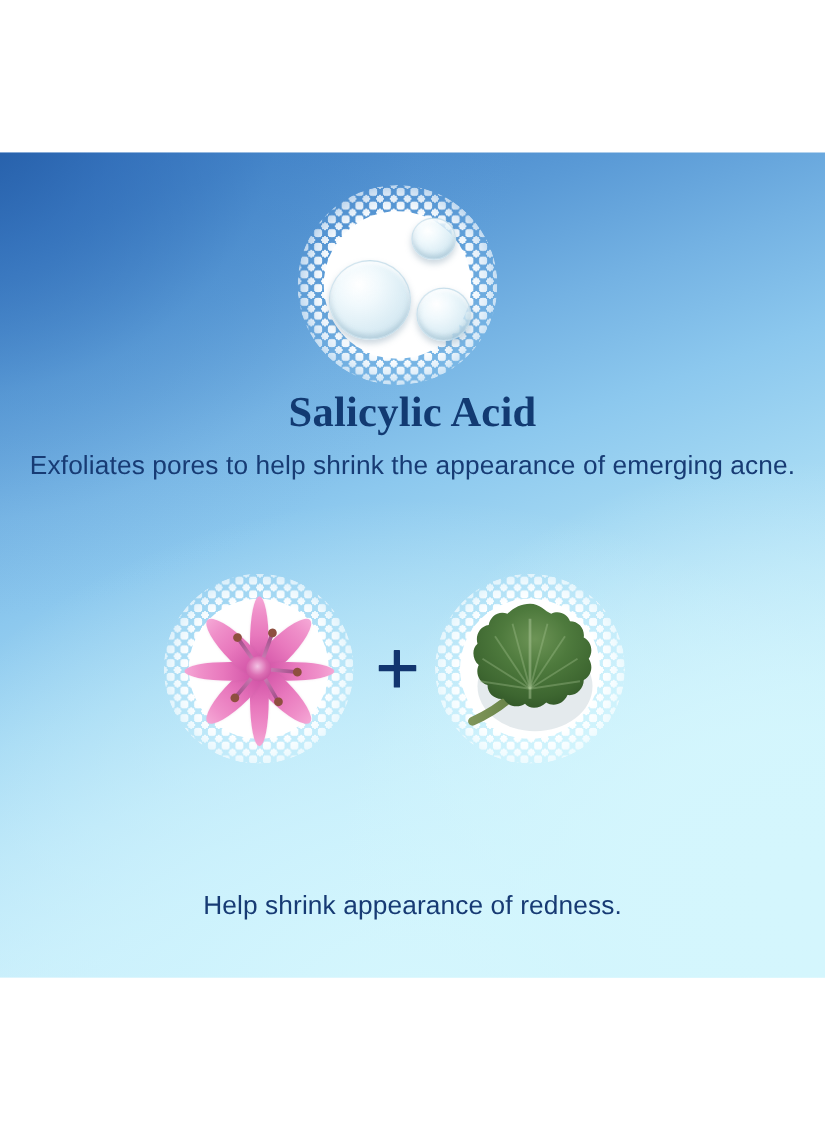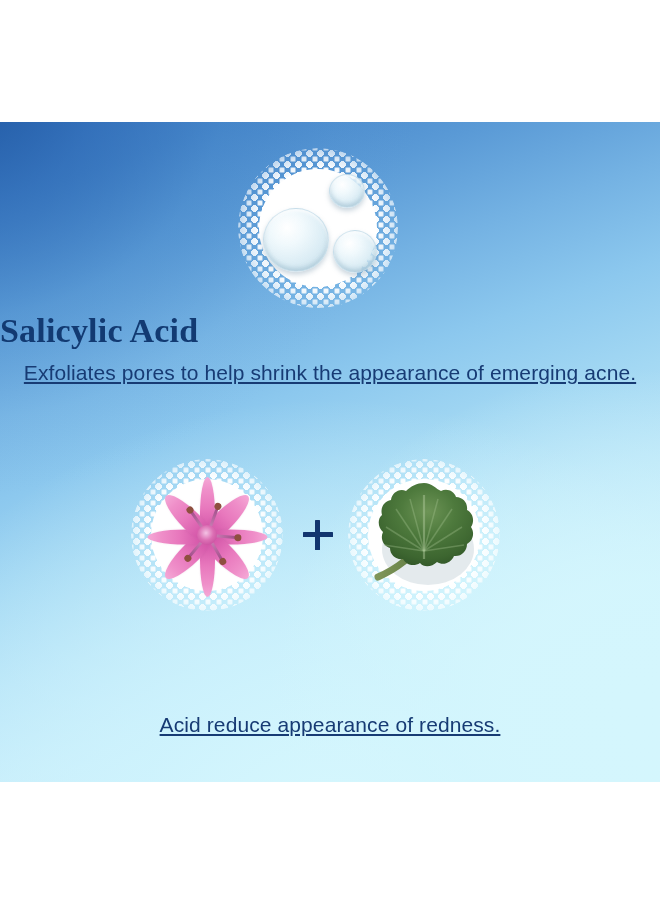--- a/index.html
+++ b/index.html
@@ -143,20 +143,21 @@
     border-radius: 0.5px;
   }
   .plus::before { left: 0;    top: 12px; width: 30px; height: 5px; }
   .plus::after  { left: 12px; top: 0;    width: 5px;  height: 30px; }
 
   
   .headline {
     position: absolute;
     left: 0;
     width: 660px;
+    text-align: center;
     color: #123a72;
     font-family: "Liberation Serif", "DejaVu Serif", serif;
     font-weight: 700;
     letter-spacing: 0.2px;
   }
   #headline-salicylic {
     top: 188px;
     font-size: 34px;
     line-height: 42px;
   }
@@ -167,21 +168,20 @@
   }
   .subcopy {
     position: absolute;
     left: 0;
     width: 660px;
     text-align: center;
     color: #173b74;
     font-family: "Liberation Sans", sans-serif;
     font-weight: 400;
     letter-spacing: 0.1px;
-    text-decoration: underline;
   }
   #subcopy-salicylic {
     top: 236px;
     font-size: 21px;
     line-height: 29px;
   }
   #subcopy-botanicals {
     top: 588px;
     font-size: 21px;
     line-height: 29px;
@@ -356,16 +356,16 @@
               <path d="M62 76 L102 70"></path>
               <path d="M62 76 L48 24"></path>
               <path d="M62 76 L76 24"></path>
             </g>
           </svg>
         </div>
       </div>
     </div>
 
 
-    <div class="subcopy" id="subcopy-botanicals" data-name="botanicals-subcopy">Acid reduce appearance of redness.</div>
+    <div class="subcopy" id="subcopy-botanicals" data-name="botanicals-subcopy">Help shrink appearance of redness.</div>
 
   </div>
 </div>
 
 </body></html>

